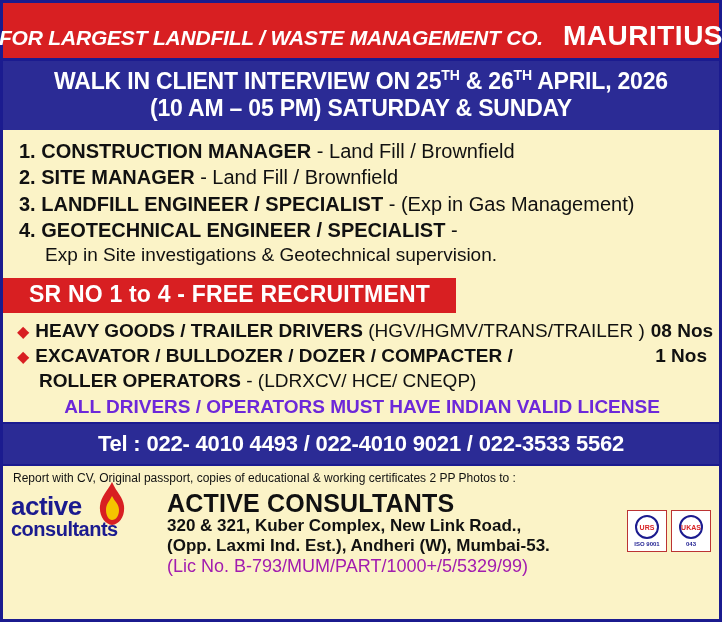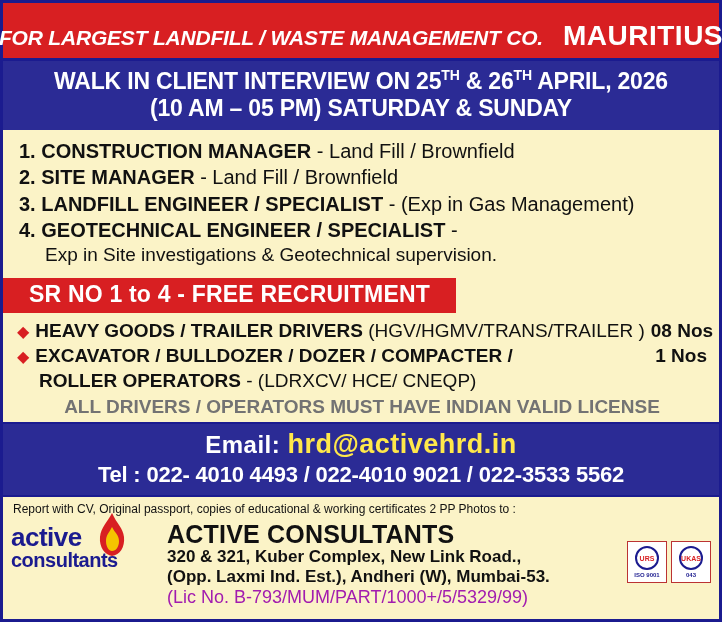--- a/index.html
+++ b/index.html
@@ -103,21 +103,21 @@
   }
   .dtxt{flex:1;white-space:nowrap;}
   .dtxt b{font-weight:bold;}
   .dcount{font-weight:bold;white-space:nowrap;padding-left:6px;}
   .droll{
     font-size:19px;padding-left:22px;line-height:1.3;color:#111;
   }
   .droll b{font-weight:bold;}
   .dall{
     font-size:19px;font-weight:bold;text-align:center;
-    padding:3px 0 4px 0;color:#737373;white-space:nowrap;
+    padding:3px 0 4px 0;color:#6d28d9;white-space:nowrap;
   }
   
   .contact{
     background:#2b2b95;color:#fff;text-align:center;
     padding:5px 4px 7px 4px;
     border-top:2px solid #1b1b8f;
   }
   .contact .mail{
     font-size:24px;font-weight:bold;letter-spacing:0.5px;
   }
@@ -237,24 +237,20 @@
       <span class="dcount">1 Nos</span>
     </div>
     <div class="droll">
       <b>ROLLER OPERATORS</b>
       <span>- (LDRXCV/ HCE/ CNEQP)</span>
     </div>
     <div class="dall">ALL DRIVERS / OPERATORS MUST HAVE INDIAN VALID LICENSE</div>
   </div>
 
   <div class="contact">
-    <div class="mail">
-      <span>Email:</span>
-      <span class="addr">hrd@activehrd.in</span>
-    </div>
     <div class="tel">Tel : 022- 4010 4493 / 022-4010 9021 / 022-3533 5562</div>
   </div>
 
   <div class="divider"></div>
 
   <div class="footer-note">Report with CV, Original passport, copies of educational &amp; working certificates 2 PP Photos to :</div>
 
   <div class="footer">
     <div class="logo">
       <svg class="flame" viewBox="0 0 34 44">

